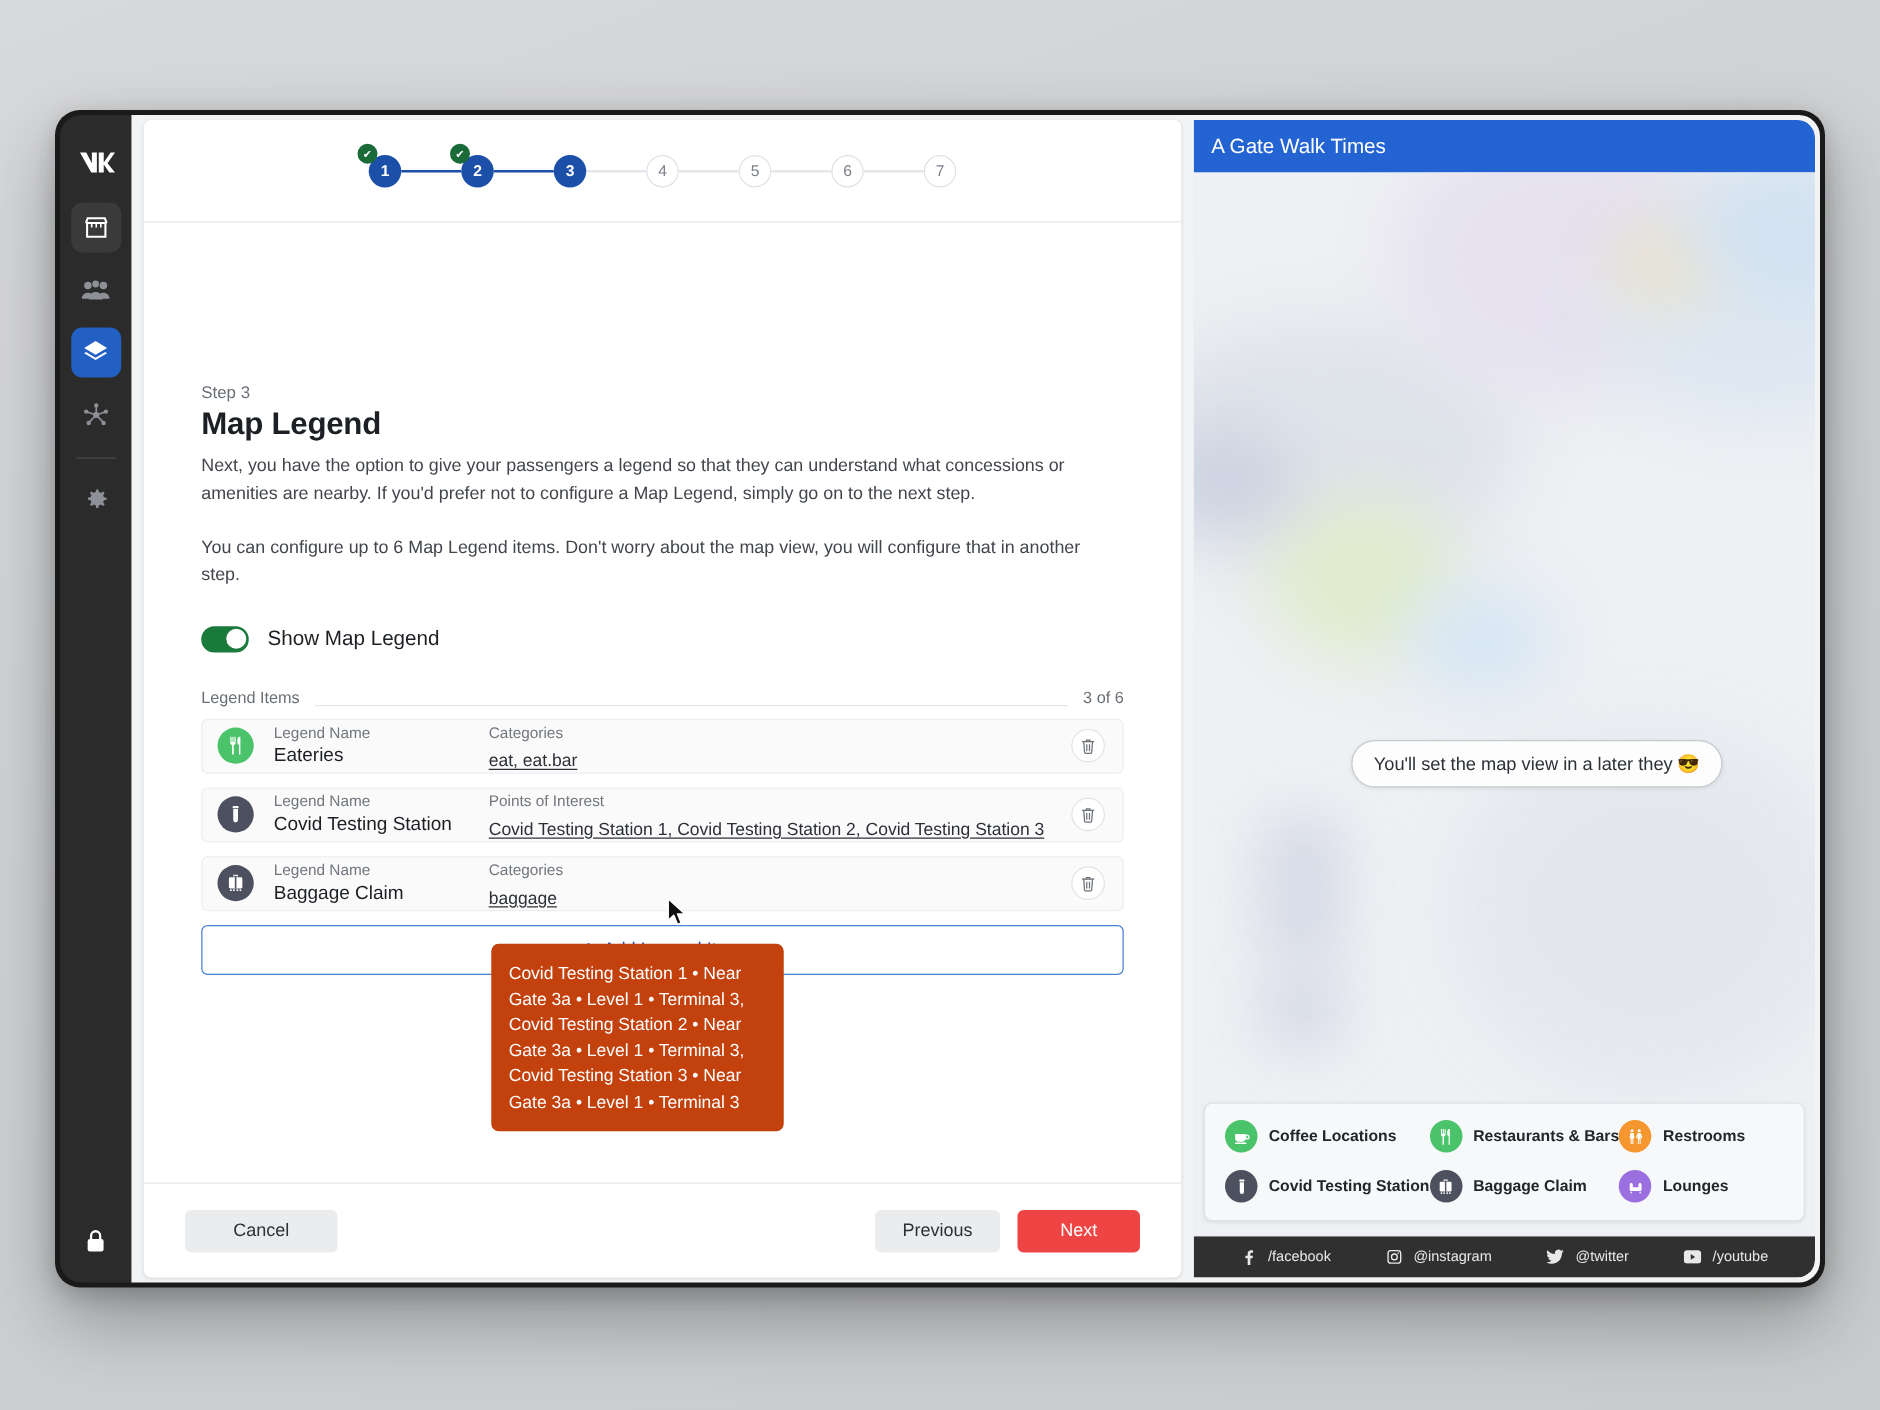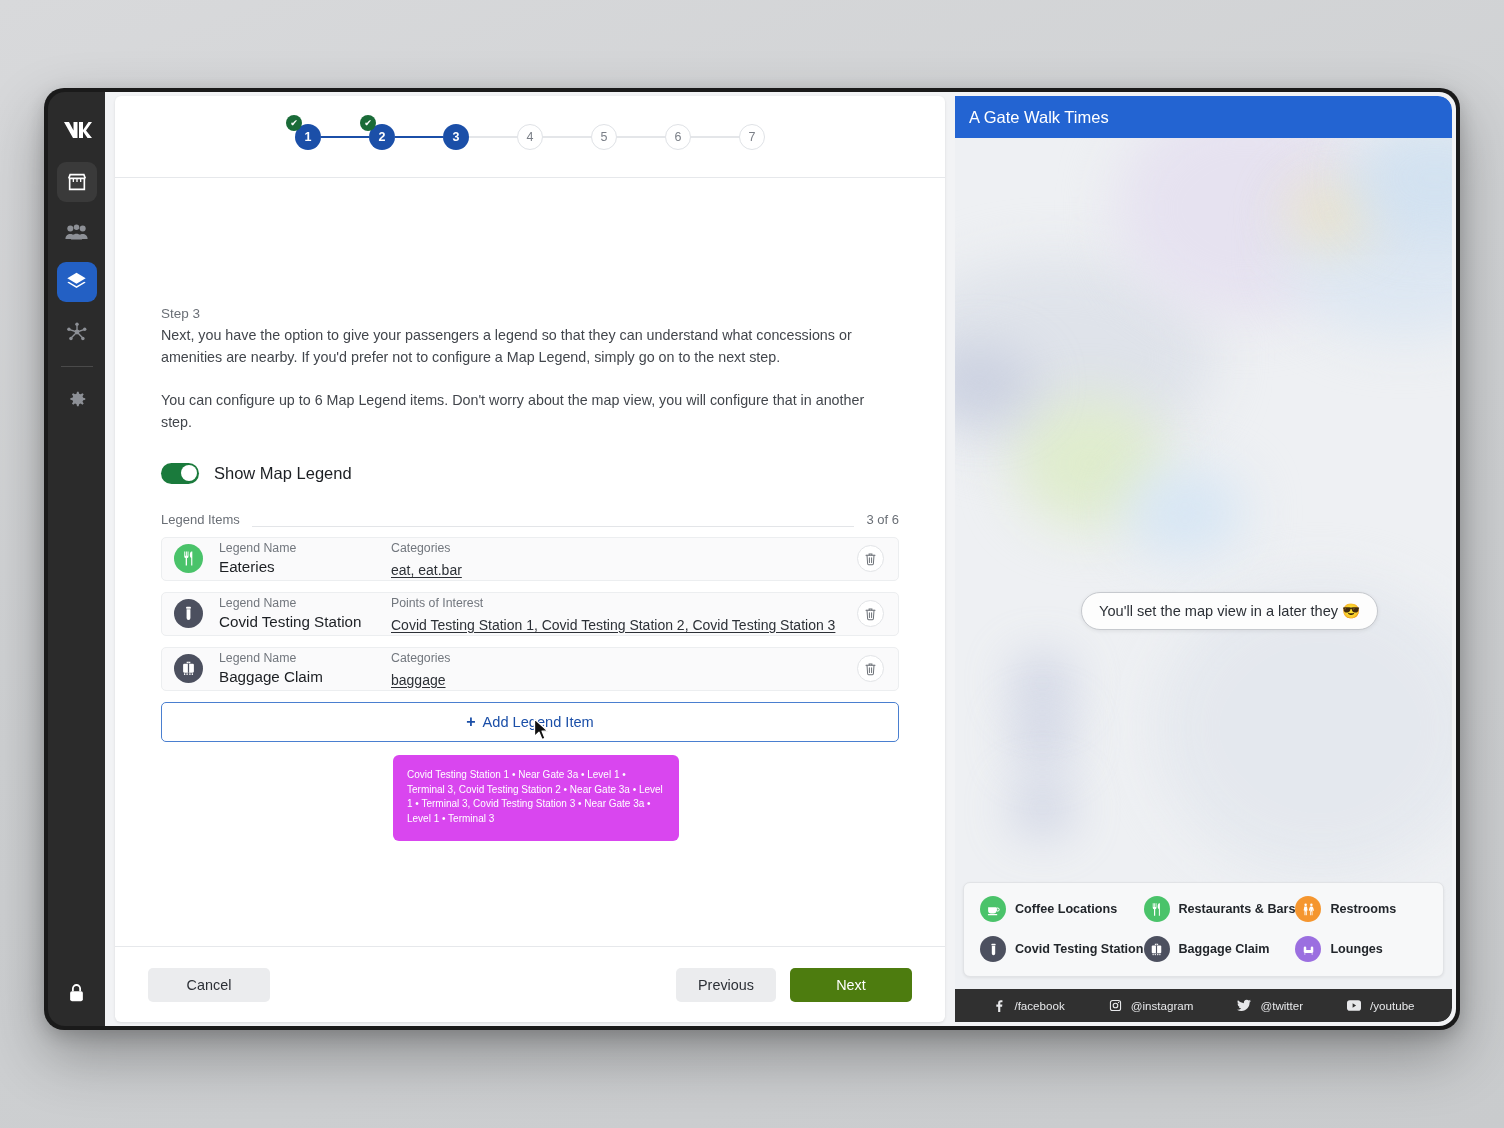--- a/index.html
+++ b/index.html
@@ -152,31 +152,31 @@
   #formFooter {
     height: 76px; border-top: 1px solid #e6e8eb;
     display: flex; align-items: center; padding: 0 33px;
   }
   .btn {
     height: 34px; border-radius: 5px; border: none;
     font-family: inherit; font-size: 14.4px; cursor: pointer;
   }
   .btn.grey { background: #ebecee; color: #2c3036; width: 122px; }
   .btn.prev { background: #ebecee; color: #2c3036; width: 100px; margin-left: auto; }
-  .btn.primary { background: #4d7c0f; color: #fff; width: 122px; margin-left: 14px; }
+  .btn.primary { background: #ef4444; color: #fff; width: 98px; margin-left: 14px; }
 
   
   #tooltip {
     position: absolute;
     left: 278px; top: 577px;
-    width: 286px;
-    background: #d946ef; color: #fff;
+    width: 234px;
+    background: #c2410c; color: #fff;
     border-radius: 6px;
     padding: 13px 14px 14px;
-    font-size: 10px; line-height: 1.47;
+    font-size: 14px; line-height: 1.47;
     z-index: 40;
   }
 
   
   #cursor { position: absolute; left: 418px; top: 540px; z-index: 60; pointer-events:none;}
 
   
   #preview {
     flex: 1;
     margin: 4px 4px 4px 10px;
@@ -333,20 +333,21 @@
             <div class="step-wrap">
               <div class="bubble idle">7</div>
             </div>
           </div>
       </div>
 
       <div id="formBody">
         <div class="spacer-top"></div>
 
         <div class="step-label">Step 3</div>
+        <div class="page-title">Map Legend</div>
         <div class="para">Next, you have the option to give your passengers a legend so that they can understand what concessions or amenities are nearby. If you'd prefer not to configure a Map Legend, simply go on to the next step.</div>
         <div class="para second">You can configure up to 6 Map Legend items. Don't worry about the map view, you will configure that in another step.</div>
 
         <div class="toggle-row">
           <div class="toggle">
               <div class="knob"></div>
             </div>
           <div class="toggle-label">Show Map Legend</div>
         </div>
 

